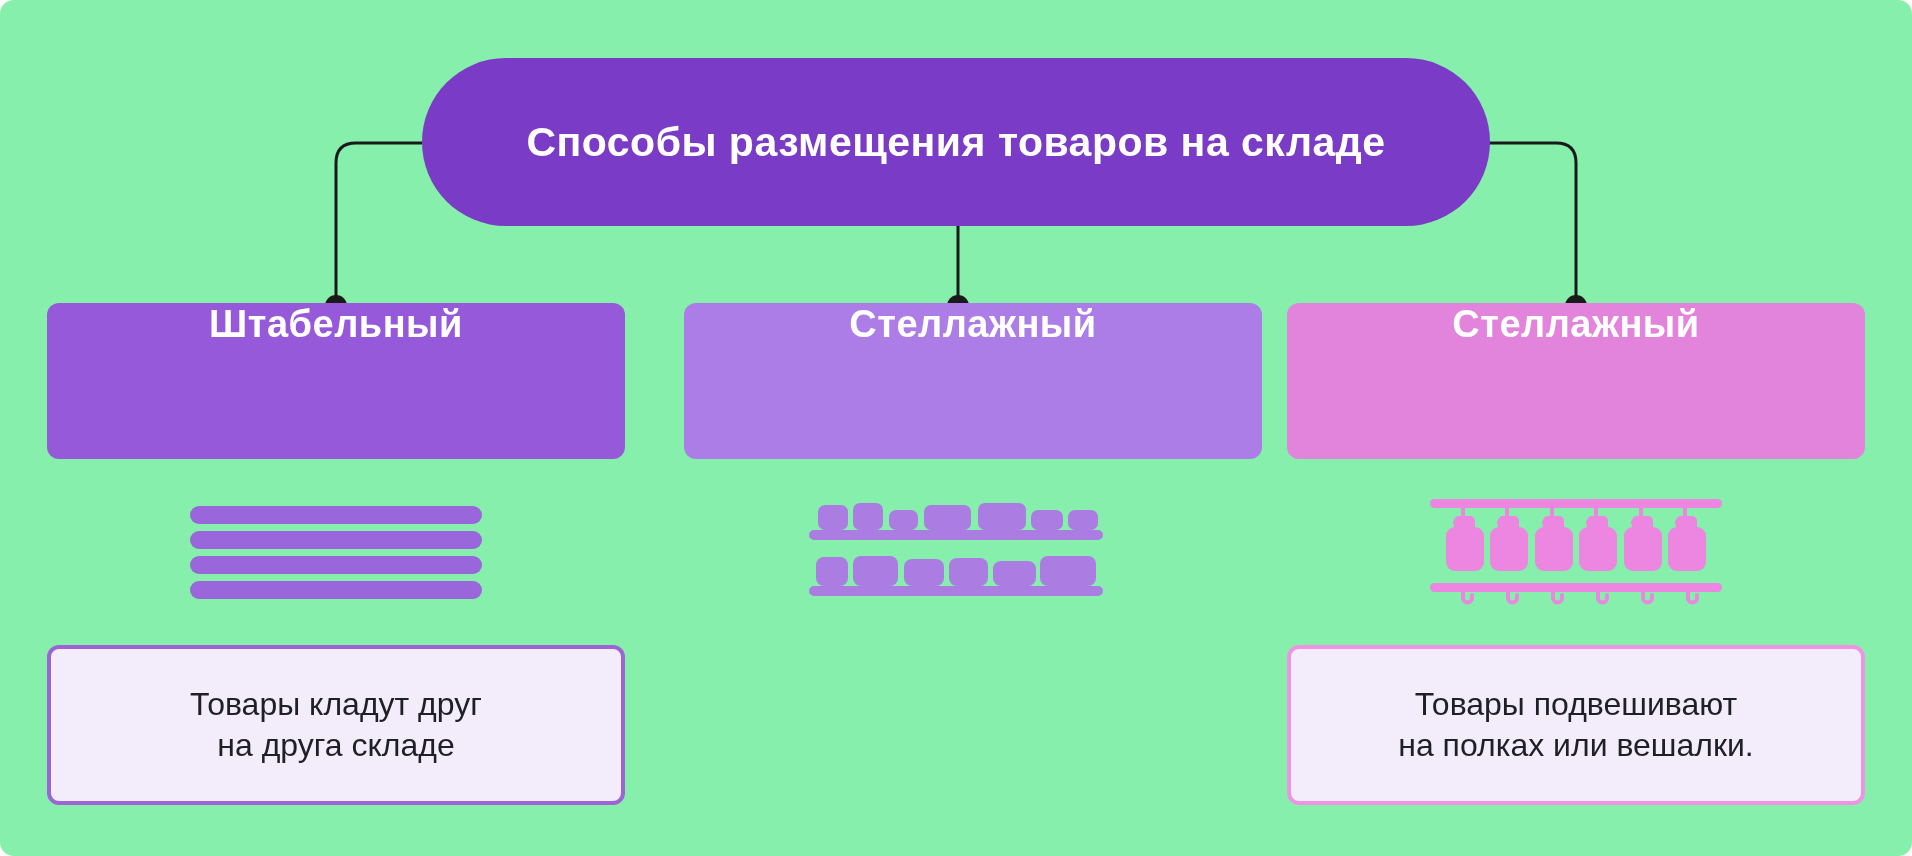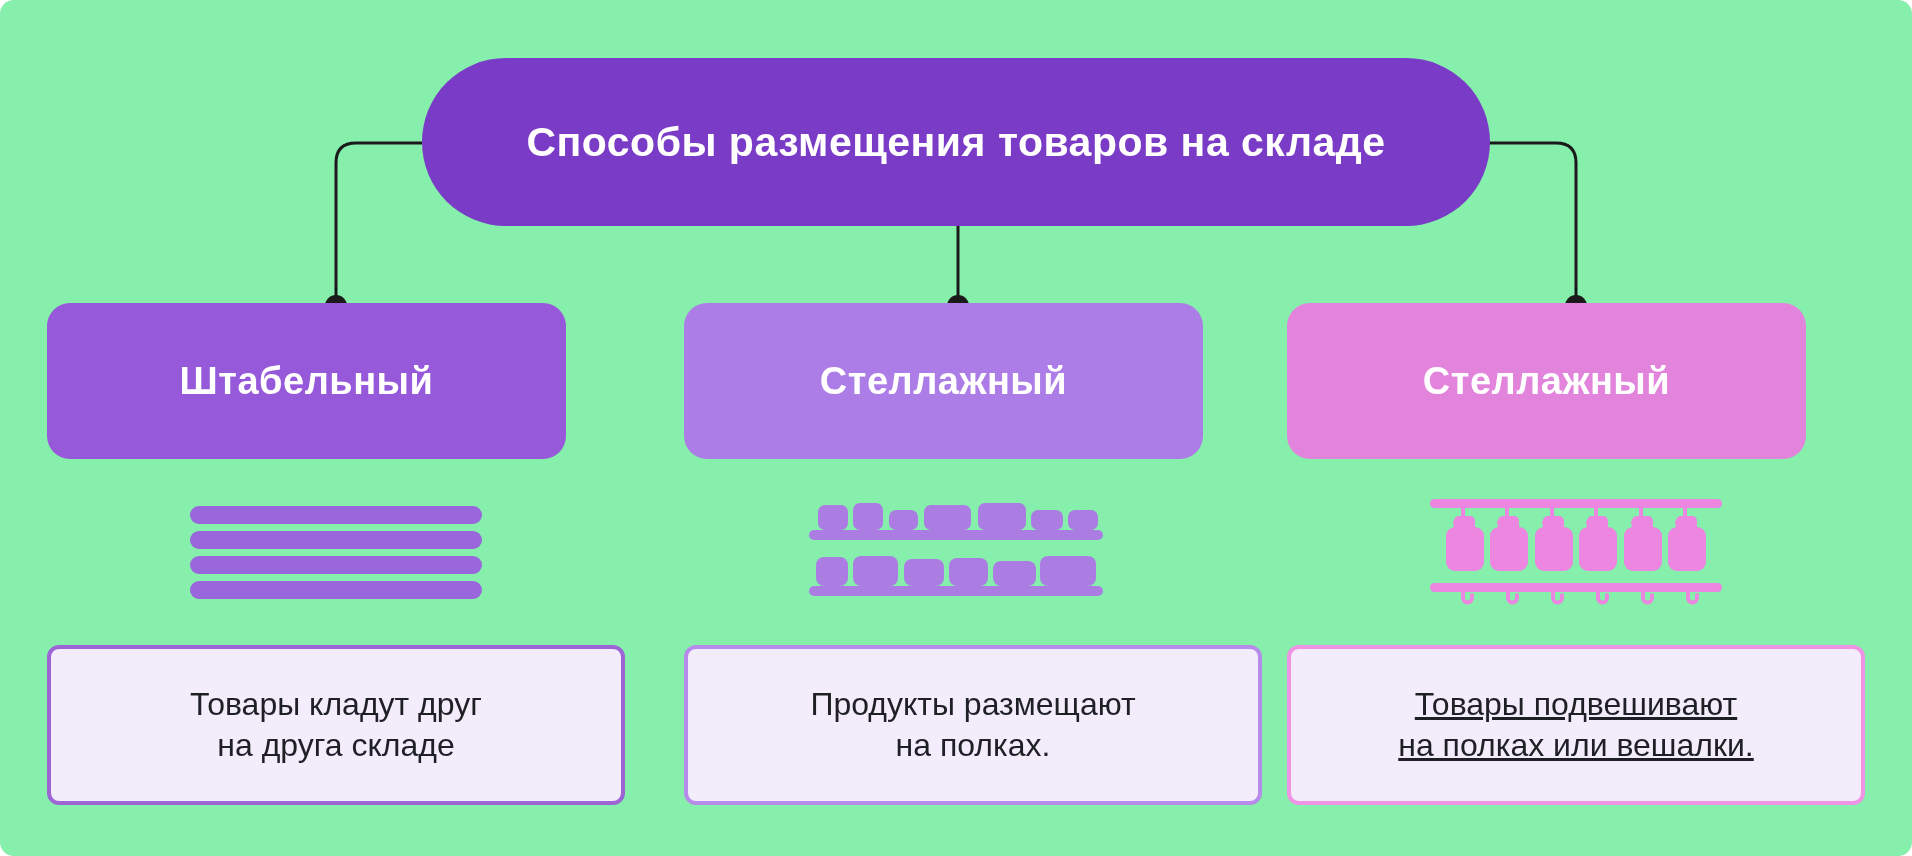--- a/index.html
+++ b/index.html
@@ -13,22 +13,22 @@
   .connectors{position:absolute;left:0;top:0;width:1912px;height:856px;pointer-events:none;}
   .title-box{
     position:absolute;left:422px;top:58px;width:1068px;height:168px;
     border-radius:84px;
     display:flex;align-items:center;justify-content:center;
   }
   .title-box .title-text{
     font-size:41px;font-weight:700;letter-spacing:.5px;text-align:center;
   }
   .cat-box{
-    position:absolute;top:303px;width:519px;height:156px;border-radius:23px;
-    display:flex;align-items:center;justify-content:center;
+    position:absolute;top:303px;width:578px;height:156px;border-radius:12px;
+    display:flex;justify-content:center;
   }
   .cat-box .cat-label{font-size:38px;font-weight:700;letter-spacing:.5px;}
   .col1{left:47px;} .col2{left:669px;margin-left:15px;} .col3{left:1287px;}
   .icon{position:absolute;display:block;}
   .icon-stack{left:190px;top:506px;}
   .icon-shelf{left:809px;top:500px;}
   .icon-hang{left:1430px;top:499px;}
   .desc-box{
     position:absolute;top:645px;width:570px;height:152px;border-radius:12px;
     border:4px solid;box-sizing:content-box;
@@ -143,22 +143,18 @@
         <path d="M213,92 L213,99 A4.5,4.5 0 0 0 222,99 L222,96"></path>
         <path d="M258,92 L258,99 A4.5,4.5 0 0 0 267,99 L267,96"></path>
       </g>
     </svg>
   </span>
 
   <div class="desc-box col1" style="border-color: rgb(156, 100, 212); background-color: rgb(242, 236, 251); color: rgb(31, 31, 38);">
     <span class="desc-line">Товары кладут друг</span>
     <span class="desc-line">на друга складе</span>
   </div>
-  <div class="desc-box col2" style="border-color: rgb(183, 139, 233); background-color: rgb(242, 236, 251); color: rgb(31, 31, 38);">
-    <span class="desc-line">Продукты размещают</span>
-    <span class="desc-line">на полках.</span>
-  </div>
-  <div class="desc-box col3" style="border-color: rgb(239, 147, 228); background-color: rgb(242, 236, 251); color: rgb(31, 31, 38); text-decoration: underline;">
+  <div class="desc-box col3" style="border-color: rgb(239, 147, 228); background-color: rgb(242, 236, 251); color: rgb(31, 31, 38);">
     <span class="desc-line">Товары подвешивают</span>
     <span class="desc-line">на полках или вешалки.</span>
   </div>
 
 </div>
 
 </body></html>

